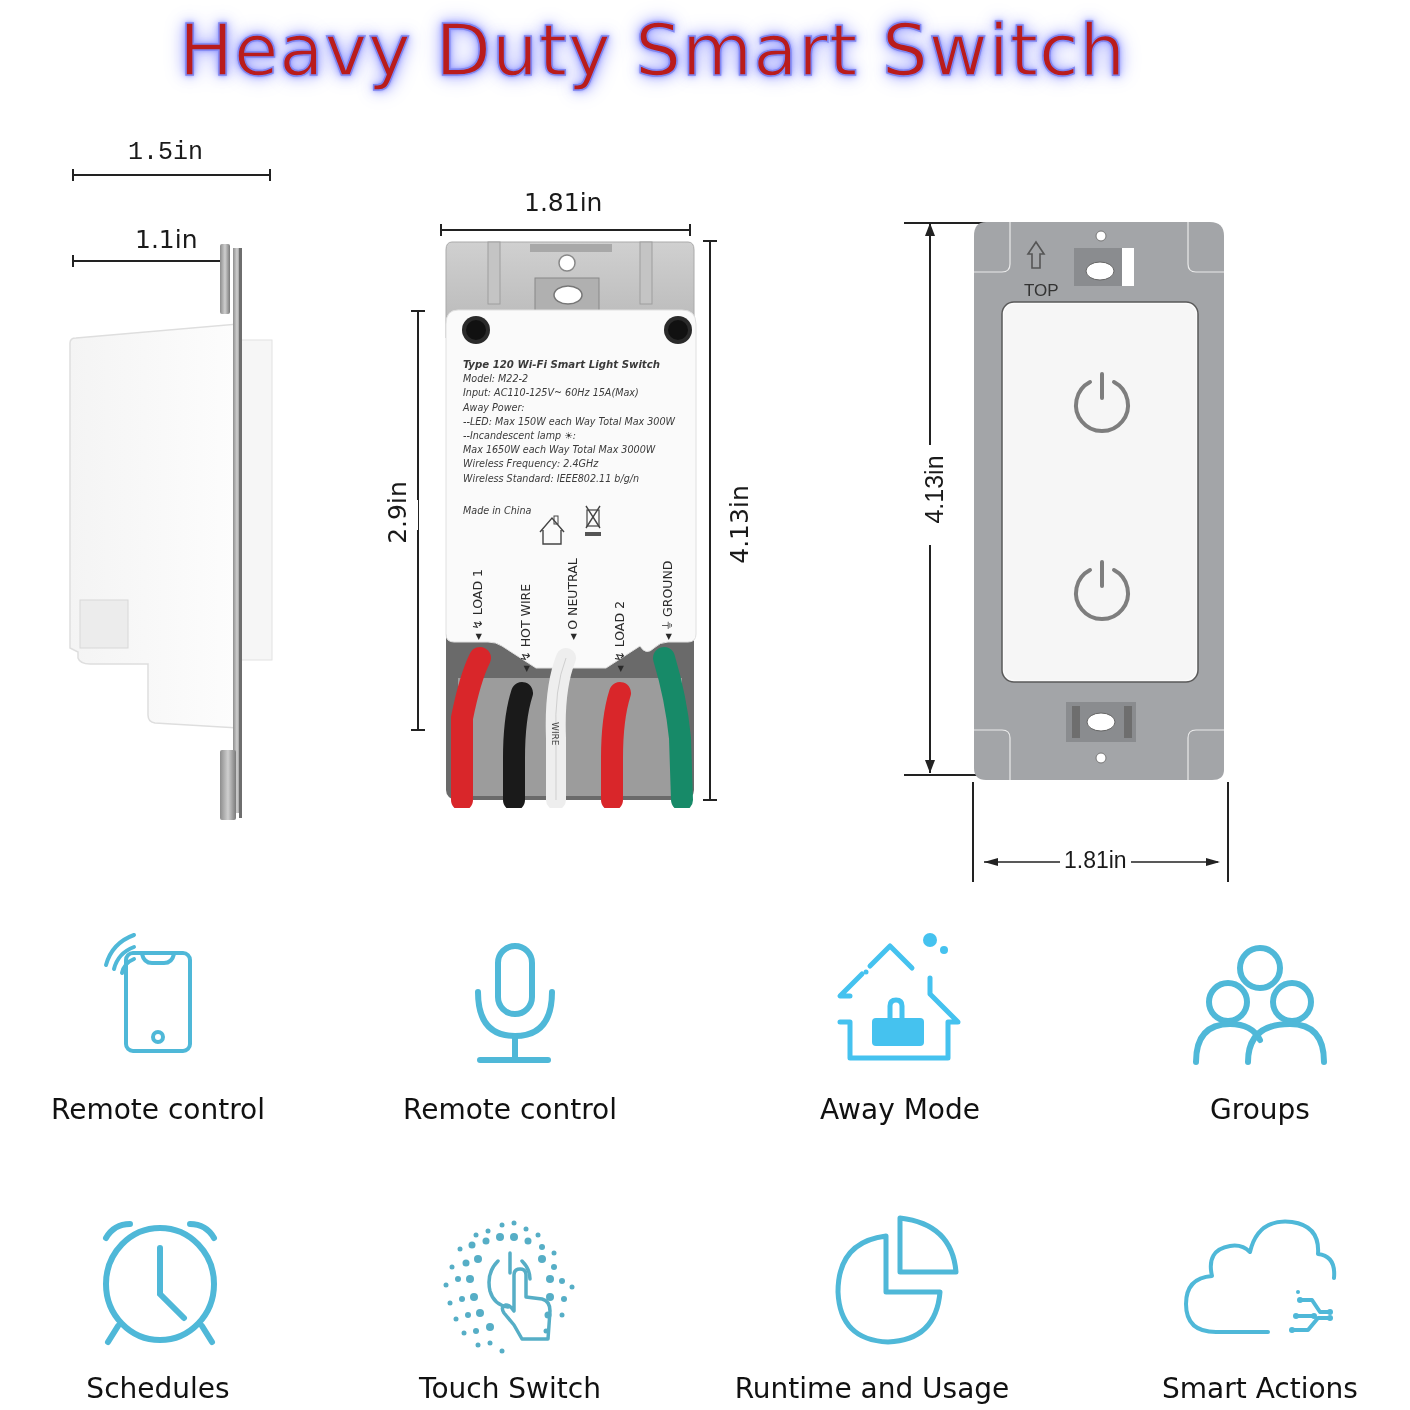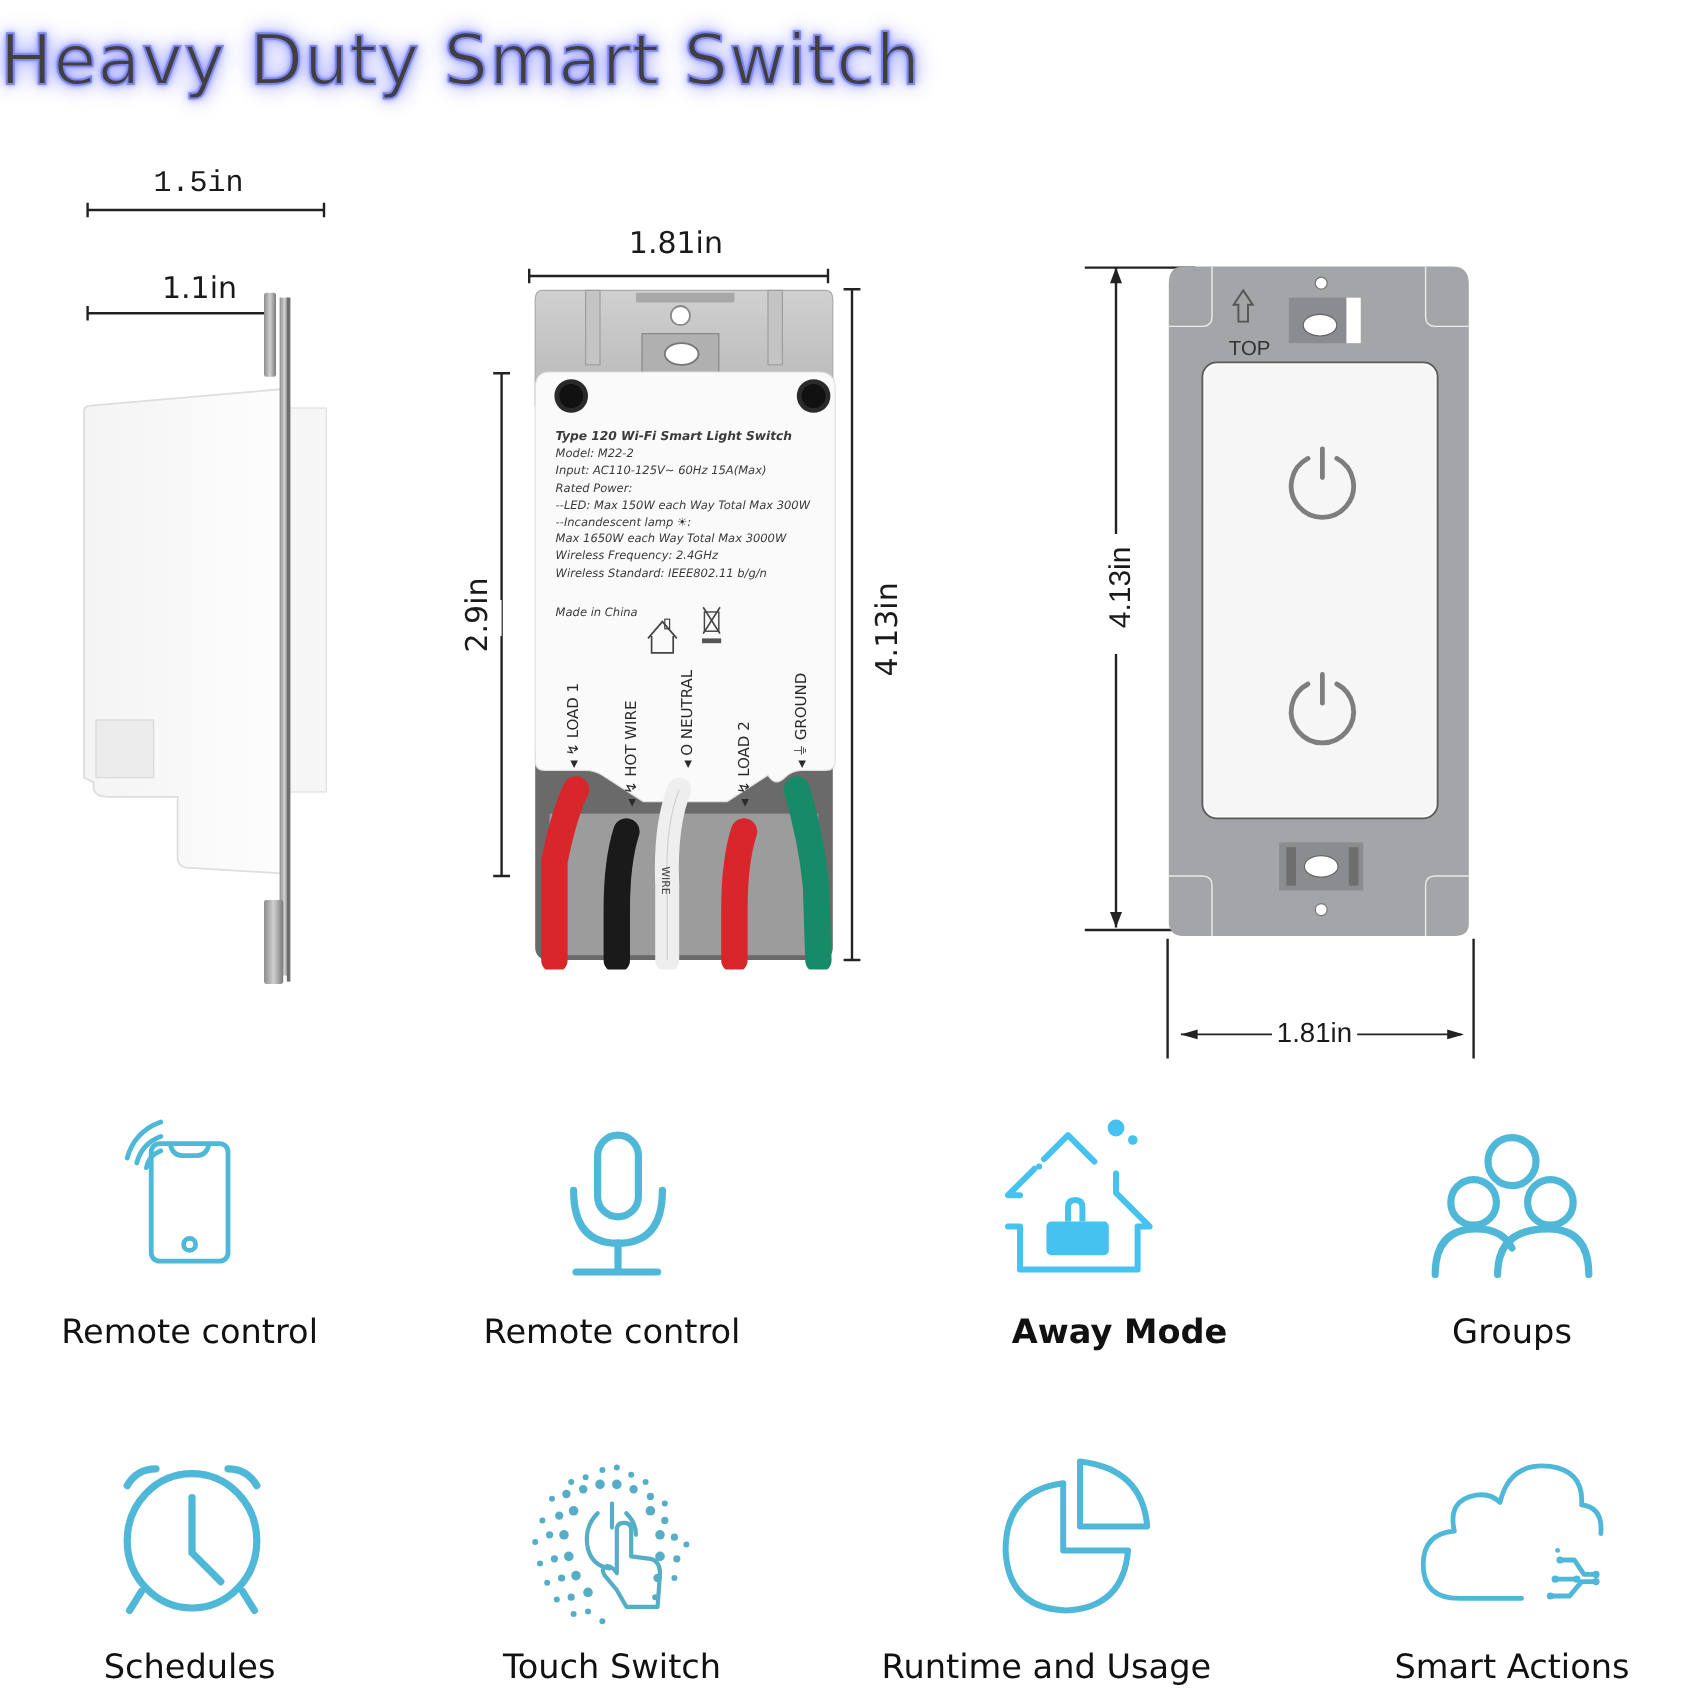--- a/index.html
+++ b/index.html
@@ -1,23 +1,23 @@
 <!DOCTYPE html>
 <html><head>
 <meta charset="utf-8">
 <style>
   html, body { margin: 0; padding: 0; background: #ffffff; }
   body { width: 1410px; height: 1410px; position: relative; overflow: hidden;
          font-family: "DejaVu Sans", sans-serif; color: #111; }
   .abs { position: absolute; }
 
   
-  .title { position: absolute; left: 0; top: 2px; width: 1310px; 
-           font-family: "DejaVu Sans", sans-serif; font-size: 58px; font-weight: 400;
-           color: #404040; letter-spacing: 1px; line-height: 96px;
+  .title { position: absolute; left: 0; top: 2px; width: 1310px; text-align: center;
+           font-family: "DejaVu Sans", sans-serif; font-size: 72px; font-weight: 400;
+           color: #b91c1c; letter-spacing: 1px; line-height: 96px;
            -webkit-text-stroke: 1.5px #7f86f0;
            text-shadow: 0 0 6px #8f94ff, 0 0 14px #9ba0ff, 0 0 22px #b6b9ff, 0 0 3px #5c63e6; }
 
   
   .dim { font-family: "DejaVu Sans", sans-serif; font-size: 25px; color: #1a1a1a; }
   .dim-sans { font-family: "Liberation Sans", sans-serif; font-size: 25px; color: #1a1a1a; }
   .vert { transform: rotate(-90deg); transform-origin: center center; white-space: nowrap; }
 
   
   .lbl { position: absolute; left: 463px; top: 358px; width: 230px;
@@ -143,21 +143,21 @@
     <path d="M126 420 Q114 450 116 500 L116 562" stroke="#cfcfcf" stroke-width="1" fill="none"></path>
     <path d="M180 455 Q172 480 172 520 L172 562" stroke="#d9262a" stroke-width="22" fill="none" stroke-linecap="round"></path>
     <path d="M224 420 Q236 460 240 500 L242 562" stroke="#178a68" stroke-width="22" fill="none" stroke-linecap="round"></path>
     <text x="108" y="488" transform="rotate(90 112 488)" font-size="9" fill="#444" font-family="DejaVu Sans, sans-serif">WIRE</text>
   </svg>
 
   <div class="lbl">
     <div class="first">Type 120 Wi-Fi Smart Light Switch</div>
     <div>Model: M22-2</div>
     <div>Input: AC110-125V~ 60Hz  15A(Max)</div>
-    <div>Rated Power:</div>
+    <div>Away Power:</div>
     <div>--LED: Max 150W each Way Total Max 300W</div>
     <div>--Incandescent lamp ☀:</div>
     <div>Max 1650W each Way Total Max 3000W</div>
     <div>Wireless Frequency: 2.4GHz</div>
     <div>Wireless Standard: IEEE802.11 b/g/n</div>
     <div class="gap">Made in China</div>
   </div>
 
   <div class="term" style="left:470px;top:640px;">◂ ↯ <span>LOAD 1</span></div>
   <div class="term" style="left:518px;top:672px;">◂ ↯ <span>HOT WIRE</span></div>
@@ -253,21 +253,21 @@
       <path d="M32 44 L10 66 L20 66"></path>
       <rect x="55" y="110" width="0" height="0"></rect>
     </g>
     <circle cx="32" cy="58" r="0" fill="#45c2ef"></circle>
     <circle cx="100" cy="10" r="7" fill="#45c2ef"></circle>
     <circle cx="114" cy="20" r="4" fill="#45c2ef"></circle>
     <circle cx="36" cy="42" r="2.5" fill="#45c2ef"></circle>
     <path d="M60 88 L60 76 Q60 70 66 70 Q72 70 72 76 L72 88" fill="none" stroke="#45c2ef" stroke-width="5"></path>
     <rect x="42" y="88" width="52" height="28" rx="4" fill="#45c2ef"></rect>
   </svg>
-  <div class="feat-label" style="left:753px;top:1093px;font-weight:bold;">Away Mode</div>
+  <div class="feat-label" style="left:720px;top:1093px;">Away Mode</div>
 
   <svg class="icon" style="left:1190px;top:940px;" width="140" height="130">
     <g fill="none" stroke="#4fb8d8" stroke-width="6" stroke-linecap="round">
       <circle cx="70" cy="28" r="20"></circle>
       <circle cx="38" cy="62" r="19"></circle>
       <circle cx="102" cy="62" r="19"></circle>
       <path d="M6 122 Q6 84 40 84 Q62 84 70 100"></path>
       <path d="M58 122 Q58 84 100 84 Q134 84 134 122"></path>
     </g>
   </svg>

